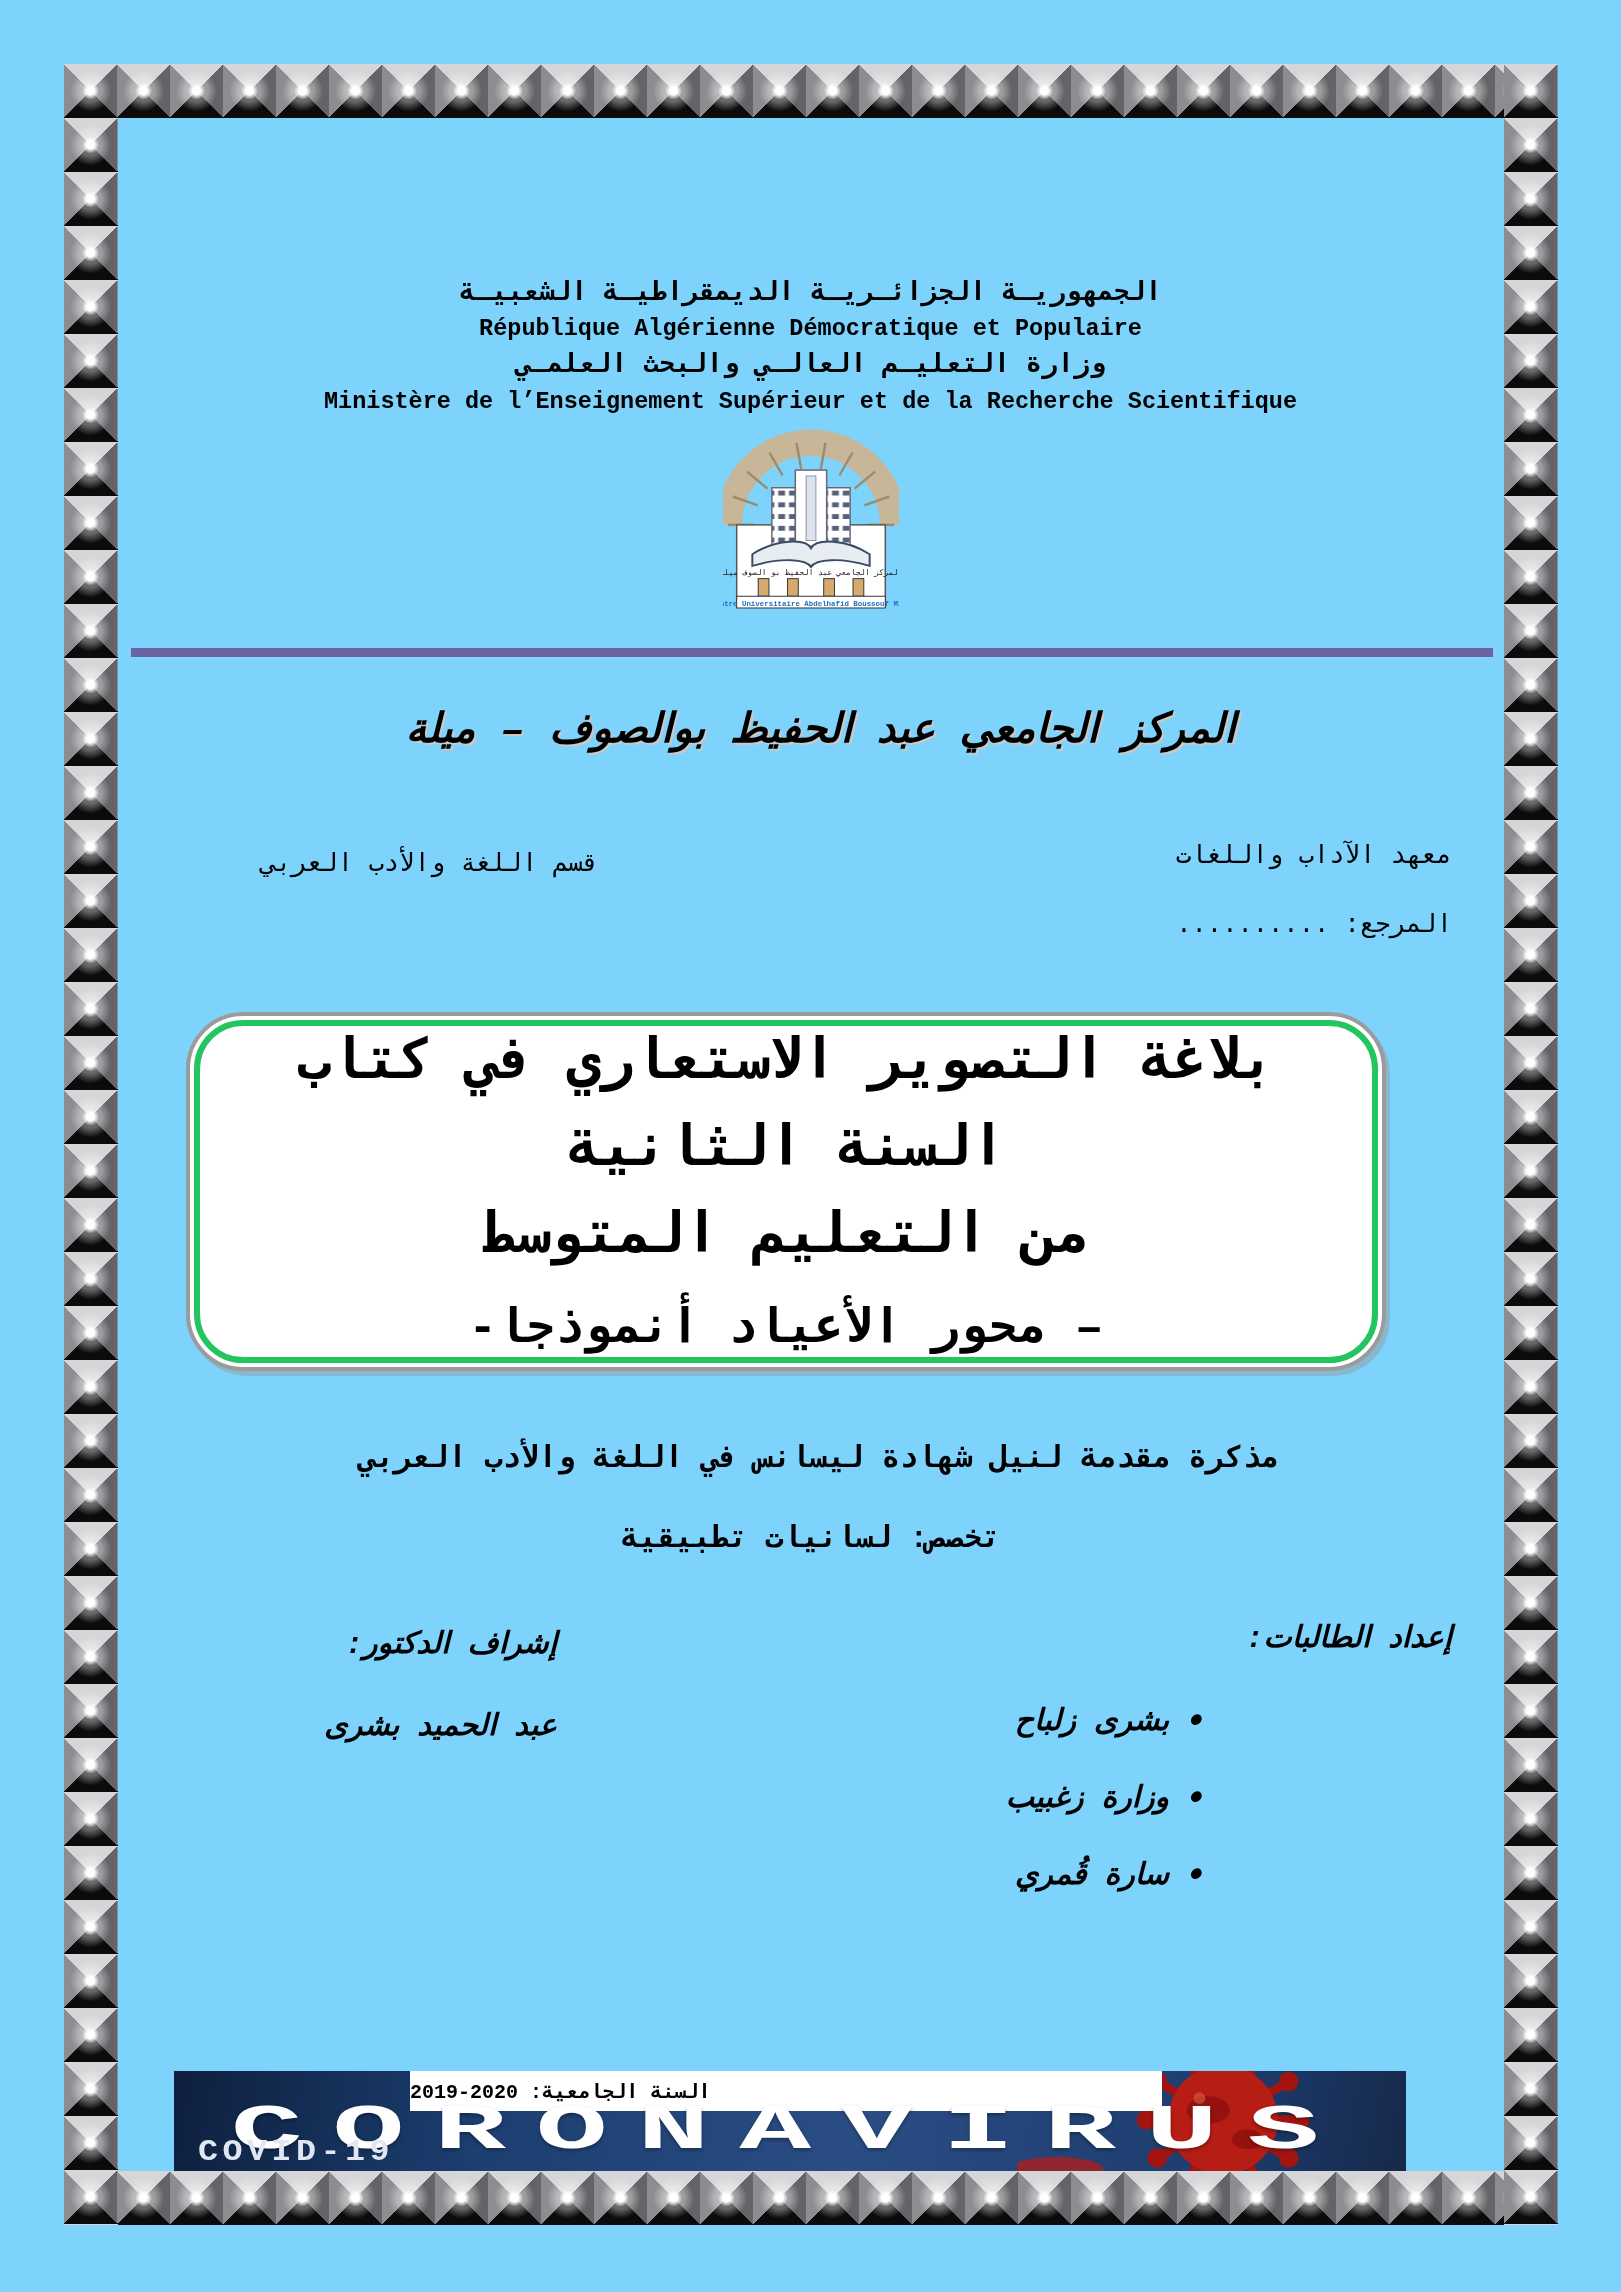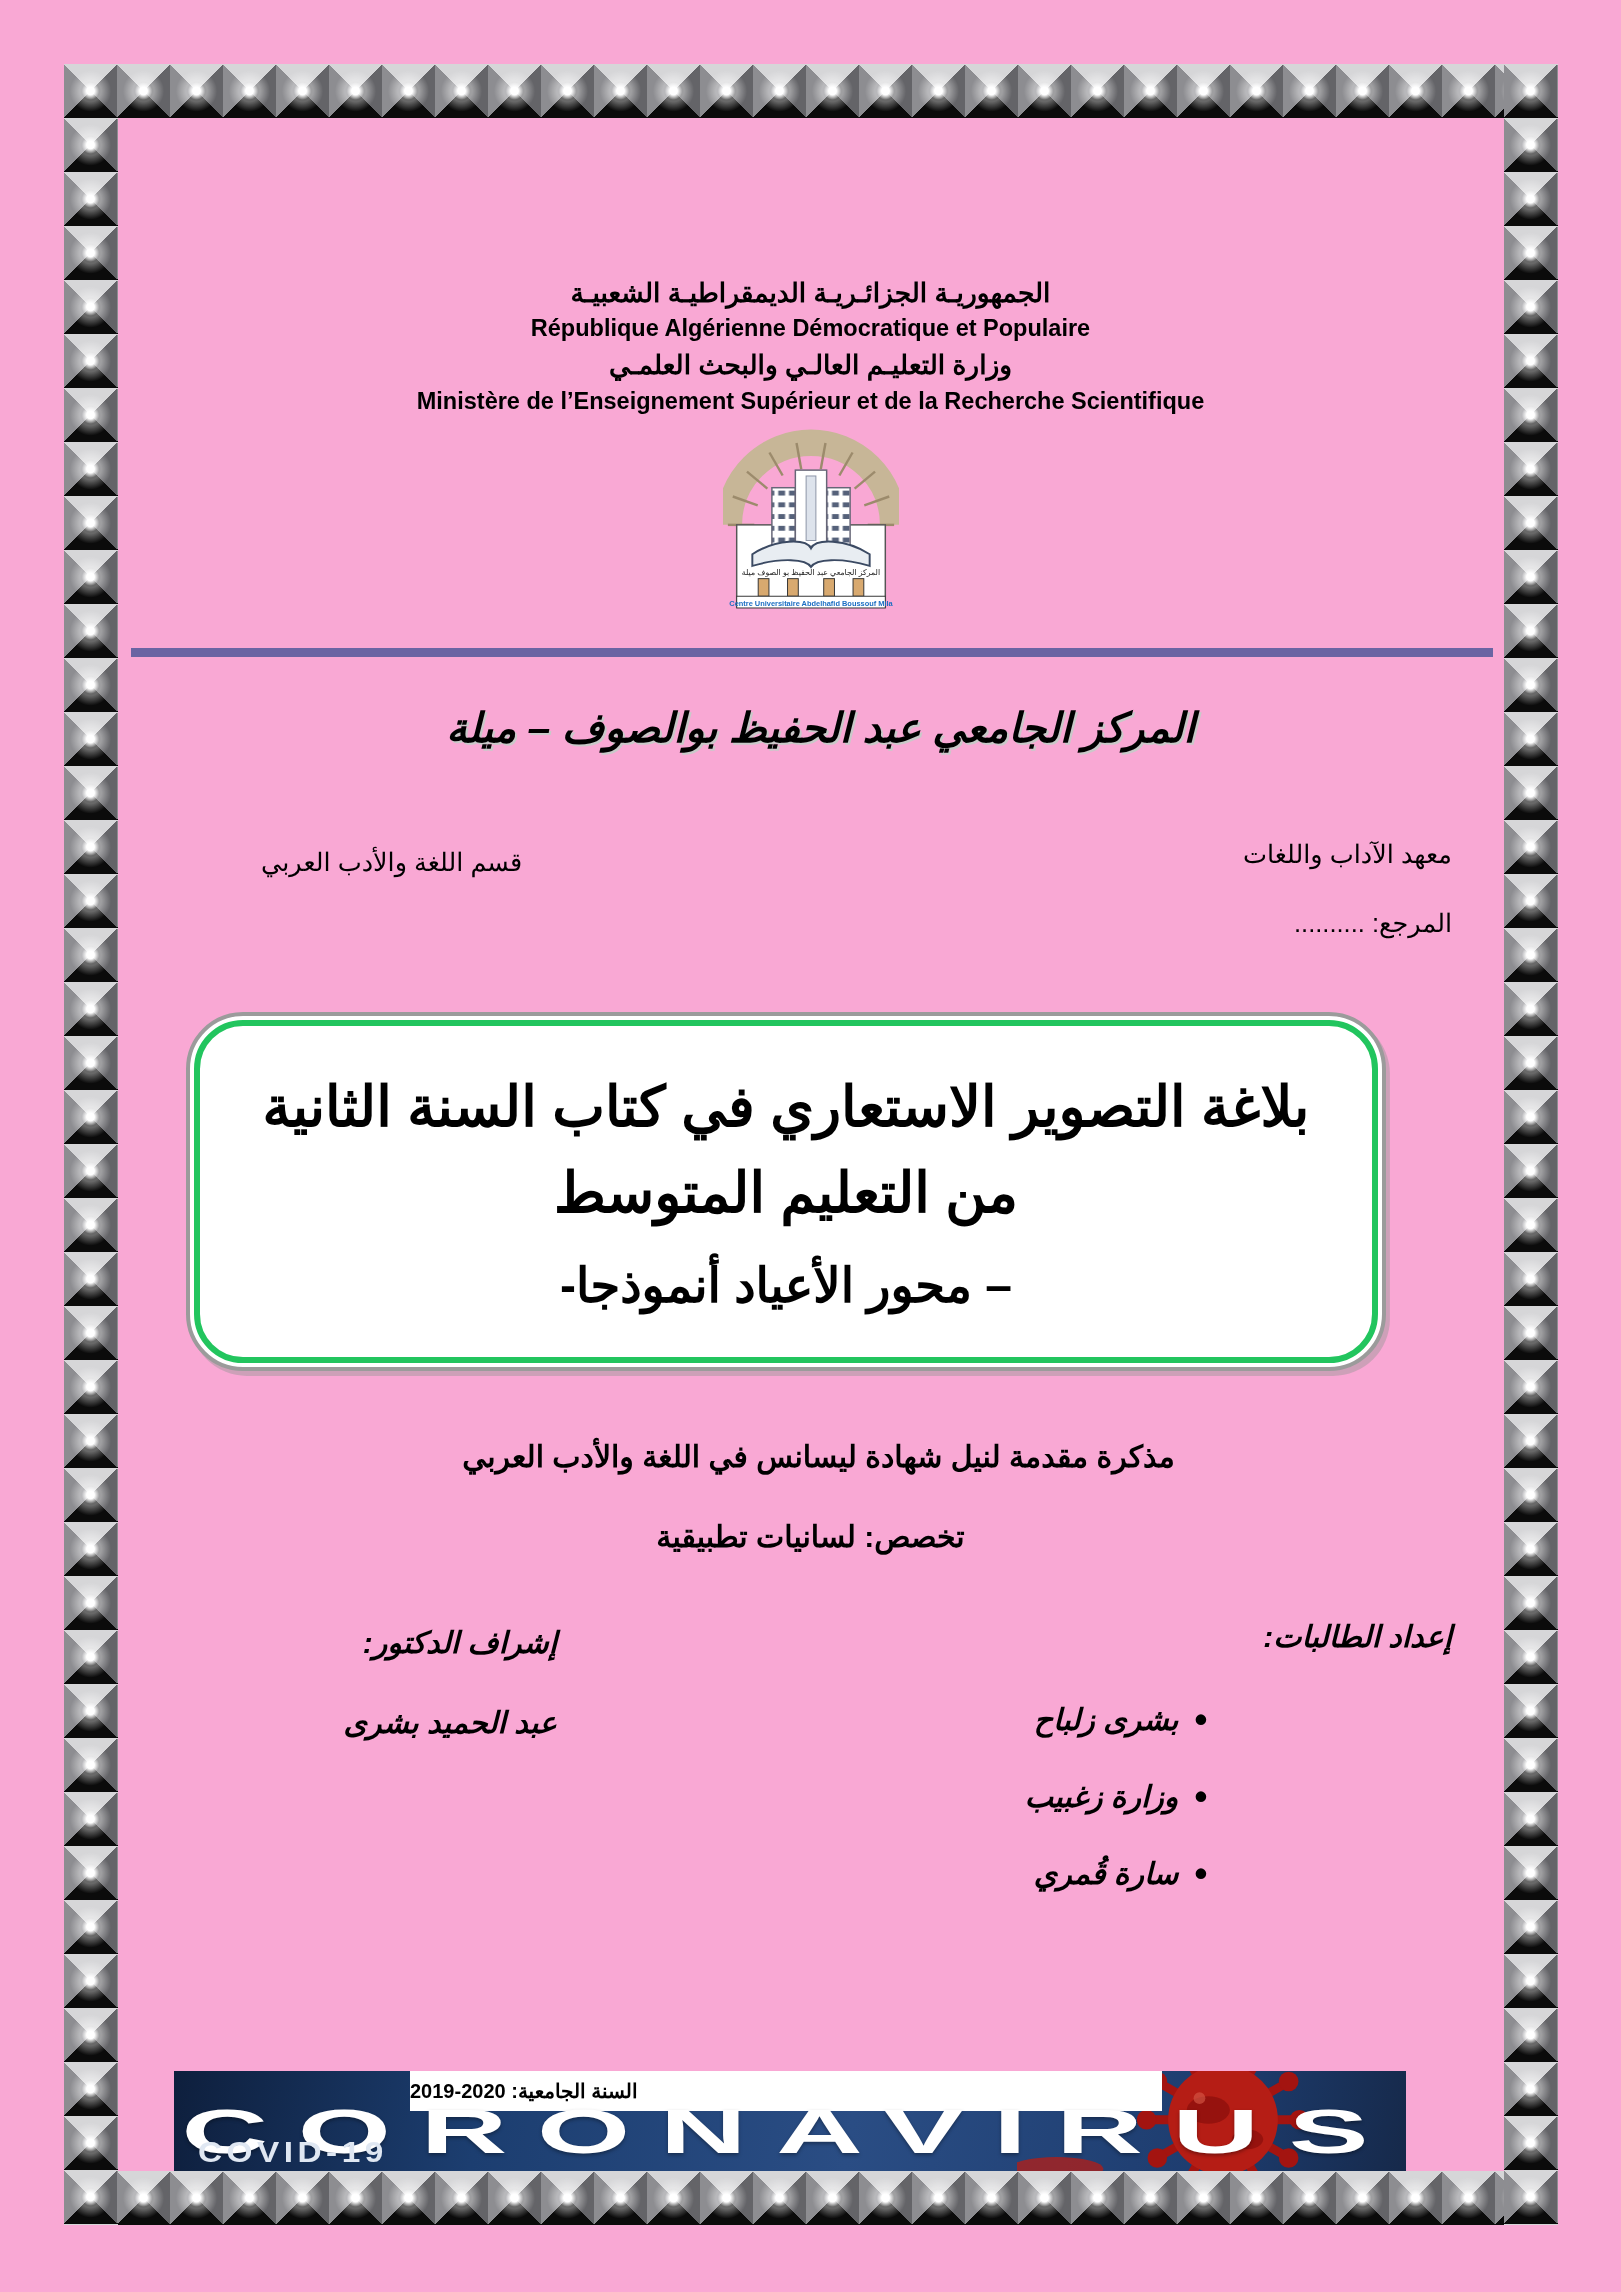--- a/index.html
+++ b/index.html
@@ -1,18 +1,18 @@
 <!DOCTYPE html>
 <html lang="ar" style="--divider: #6A64A3; --banner_navy: #1d3c6e; --virus_red: #b51d15; --logo_blue: #1b6ec2; --stone: #c7b697; --pillar: #d8a96f;"><head>
 <meta charset="utf-8">
 <style>
   html,body{margin:0;padding:0;background:#ffffff;}
   .page{
-    position:relative;width:1621px;height:2293px;background:#f9a8d4;overflow:hidden;
-    font-family:Liberation Sans, sans-serif;color:#000;
+    position:relative;width:1621px;height:2293px;background:#7dd3fc;overflow:hidden;
+    font-family:Liberation Mono, monospace;color:#000;
   }
 
   
   .frame{
     position:absolute;
     background-color:#222;
     background-image:
       radial-gradient(circle at 50% 50%, #ffffff 0 3.9px, rgba(255,255,255,0) 8.8px),
       radial-gradient(circle at 50% 50%, rgba(255,255,255,.38) 0 10.8px, rgba(255,255,255,0) 20.6px),
       conic-gradient(from 45deg at 50% 50%, #646468 0deg 90deg, #0b0b0b 90deg 180deg, #8d8d91 180deg 270deg, #d6d6d8 270deg 360deg);

